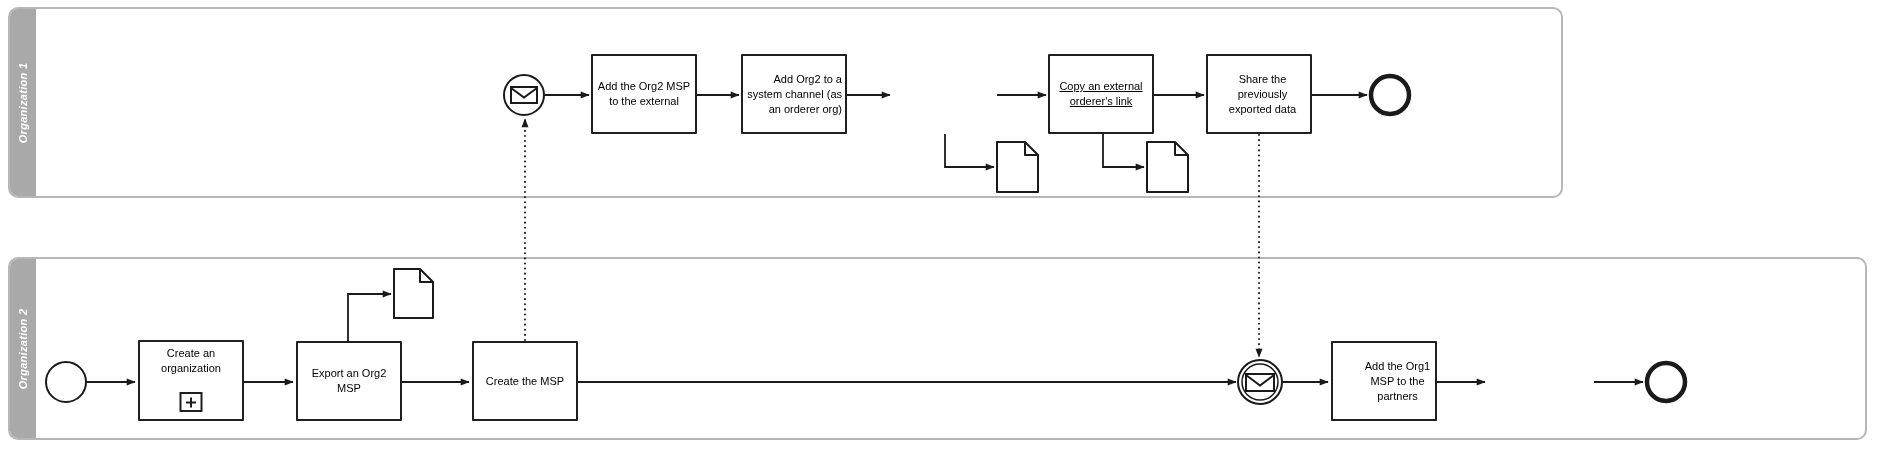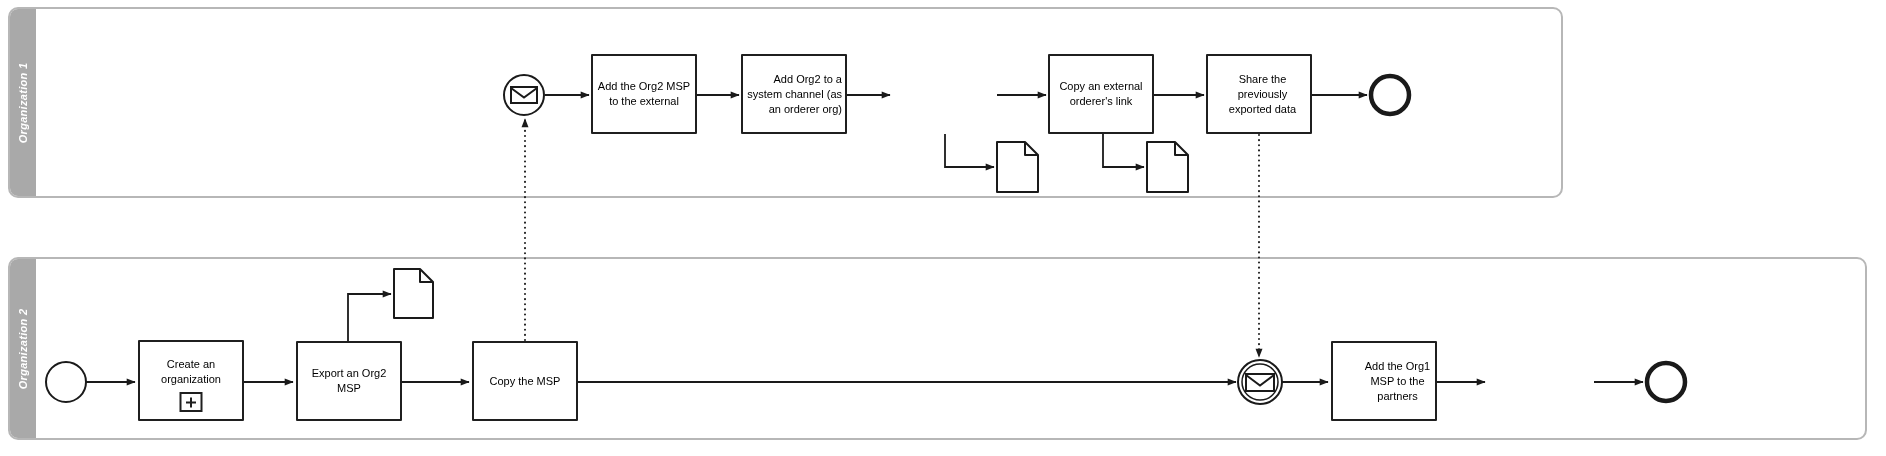--- a/index.html
+++ b/index.html
@@ -24,21 +24,21 @@
     letter-spacing:0.3px;
   }
   svg.overlay { position:absolute; left:0; top:0; z-index:1; }
   .task {
     position:absolute; box-sizing:border-box; z-index:2;
     border:2px solid #1f1f1f; background:#ffffff; border-radius:1px;
     display:flex; align-items:center; justify-content:center;
     text-align:center; font-size:11px; line-height:15px; color:#000000;
     padding:0 3px;
   }
-  .task.subprocess { align-items:flex-start; padding-top:15px; }
+  .task.subprocess { align-items:flex-start; padding-top:4px; }
   .sub-marker {
     position:absolute; left:50%; bottom:7px; transform:translateX(-50%);
     width:23px; height:20px; box-sizing:border-box;
     border:2px solid #1f1f1f; background:#ffffff;
     display:flex; align-items:center; justify-content:center;
   }
 </style>
 </head>
 <body>
 
@@ -119,38 +119,38 @@
       <path d="M420,269 L420,282 L433,282" fill="none" stroke="#1a1a1a" stroke-width="2" stroke-linejoin="round"></path>
     </g>
   </svg>
 
   <div class="task" style="left:591px; top:54px; width:106px; height:80px;">
     <span>Add the Org2 MSP to the external</span>
   </div>
   <div class="task" style="left:741px; top:54px; width:106px; height:80px;text-align:right;">
     <span>Add Org2 to a system channel (as an orderer org)</span>
   </div>
-  <div class="task" style="left:1048px; top:54px; width:106px; height:80px;">
+  <div class="task" style="left:1048px; top:54px; width:106px; height:80px;text-decoration:underline;">
     <span>Copy an external orderer's link</span>
   </div>
   <div class="task" style="left:1206px; top:54px; width:106px; height:80px;padding-left:10px;">
     <span>Share the previously exported data</span>
   </div>
 
   <div class="task subprocess" style="left:138px; top:340px; width:106px; height:81px;">
     <span>Create an organization</span>
     <span class="sub-marker">
       <svg width="13" height="13" viewBox="0 0 13 13">
         <path d="M6.5,1.5 L6.5,11.5 M1.5,6.5 L11.5,6.5" stroke="#1f1f1f" stroke-width="2" fill="none"></path>
       </svg>
     </span>
   </div>
   <div class="task" style="left:296px; top:341px; width:106px; height:80px;text-align:center;">
     <span>Export an Org2 MSP</span>
   </div>
   <div class="task" style="left:472px; top:341px; width:106px; height:80px;">
-    <span>Copy the MSP</span>
+    <span>Create the MSP</span>
   </div>
   <div class="task" style="left:1331px; top:341px; width:106px; height:80px;padding-left:30px;">
     <span>Add the Org1 MSP to the partners</span>
   </div>
 
 </div>
 
 </body></html>

